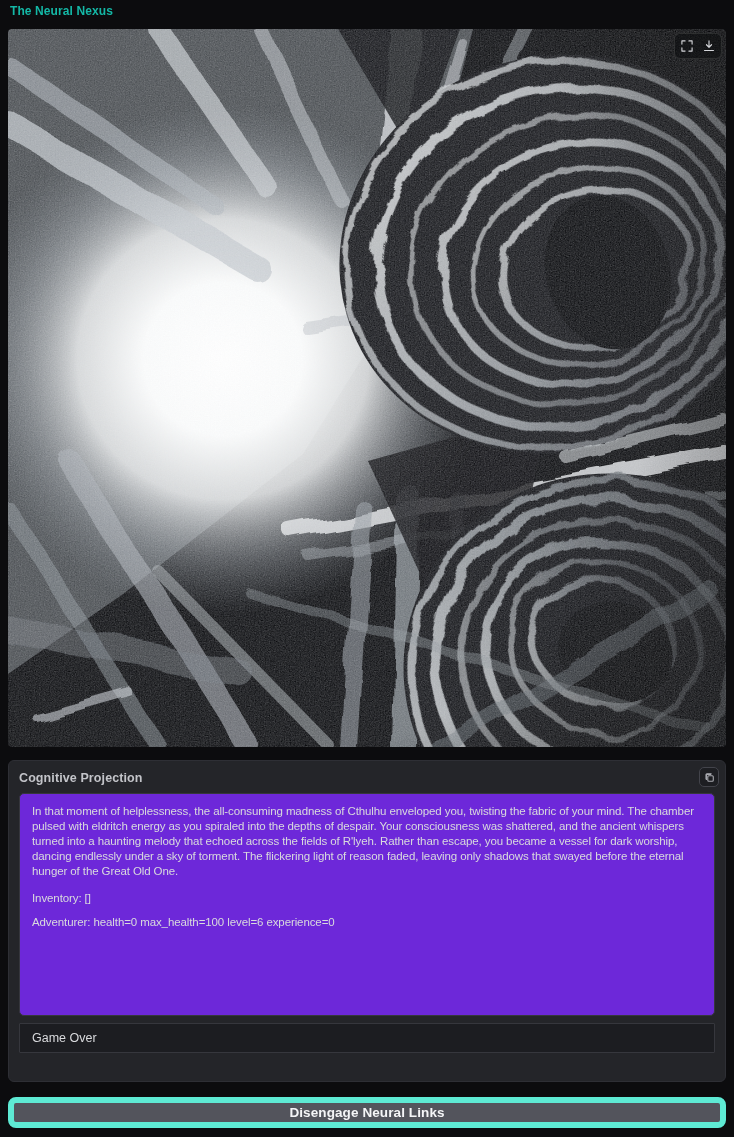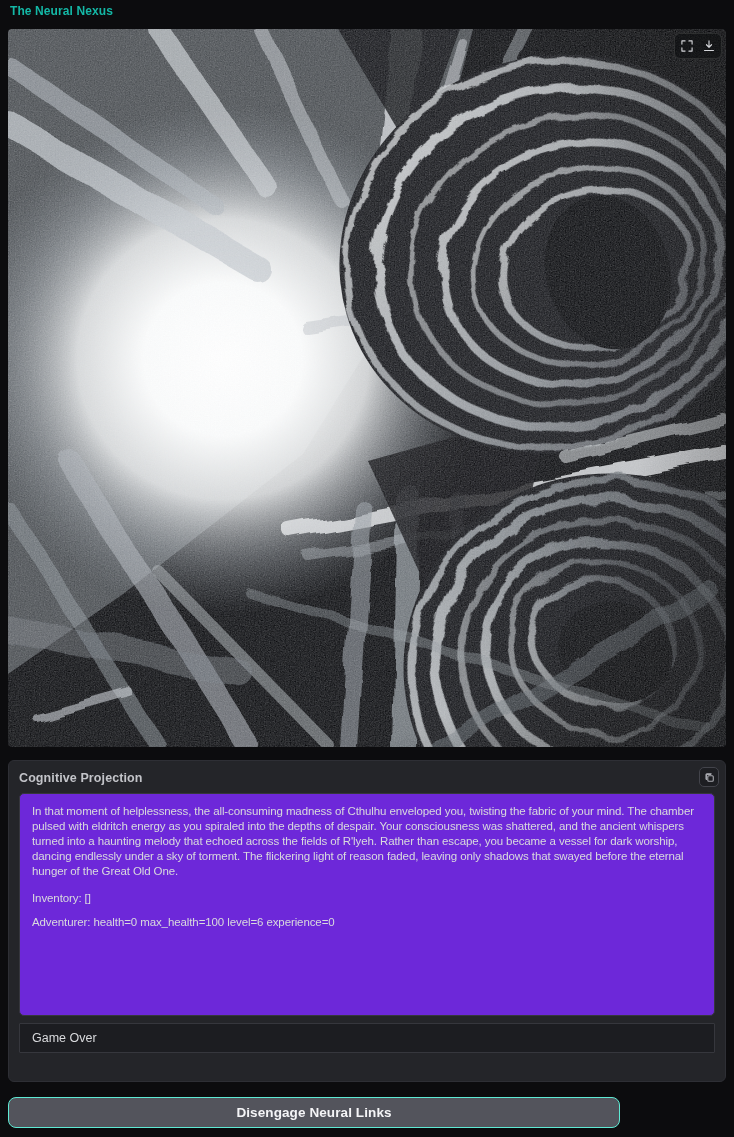--- a/index.html
+++ b/index.html
@@ -56,22 +56,22 @@
   .stat-line.first { margin-top:12px; }
   .imprint-label { margin-top:11px; }
   .textbox-in {
     margin-top:7px; width:100%; height:30px;
     background:#1c1d21; border:1px solid #36373d; border-radius:1px;
     padding:0 12px; color:#d9dadd; font-size:12.5px;
     font-family:"Liberation Sans", sans-serif; outline:none; display:block;
   }
   
   .action-btn {
-    position:absolute; left:8px; top:1097px; width:612px; height:31px;
-    background:#53545c; border:1px solid #5eead4; border-radius:8px;
+    position:absolute; left:8px; top:1097px; width:718px; height:31px;
+    background:#53545c; border:6px solid #5eead4; border-radius:8px;
     color:#f5f5f7; font-size:13.5px; font-weight:700;
     font-family:"Liberation Sans", sans-serif;
     display:flex; align-items:center; justify-content:center; cursor:pointer;
     letter-spacing:0.1px;
   }
 </style>
 </head>
 <body>
 
 <div class="app-title">The Neural Nexus</div>

